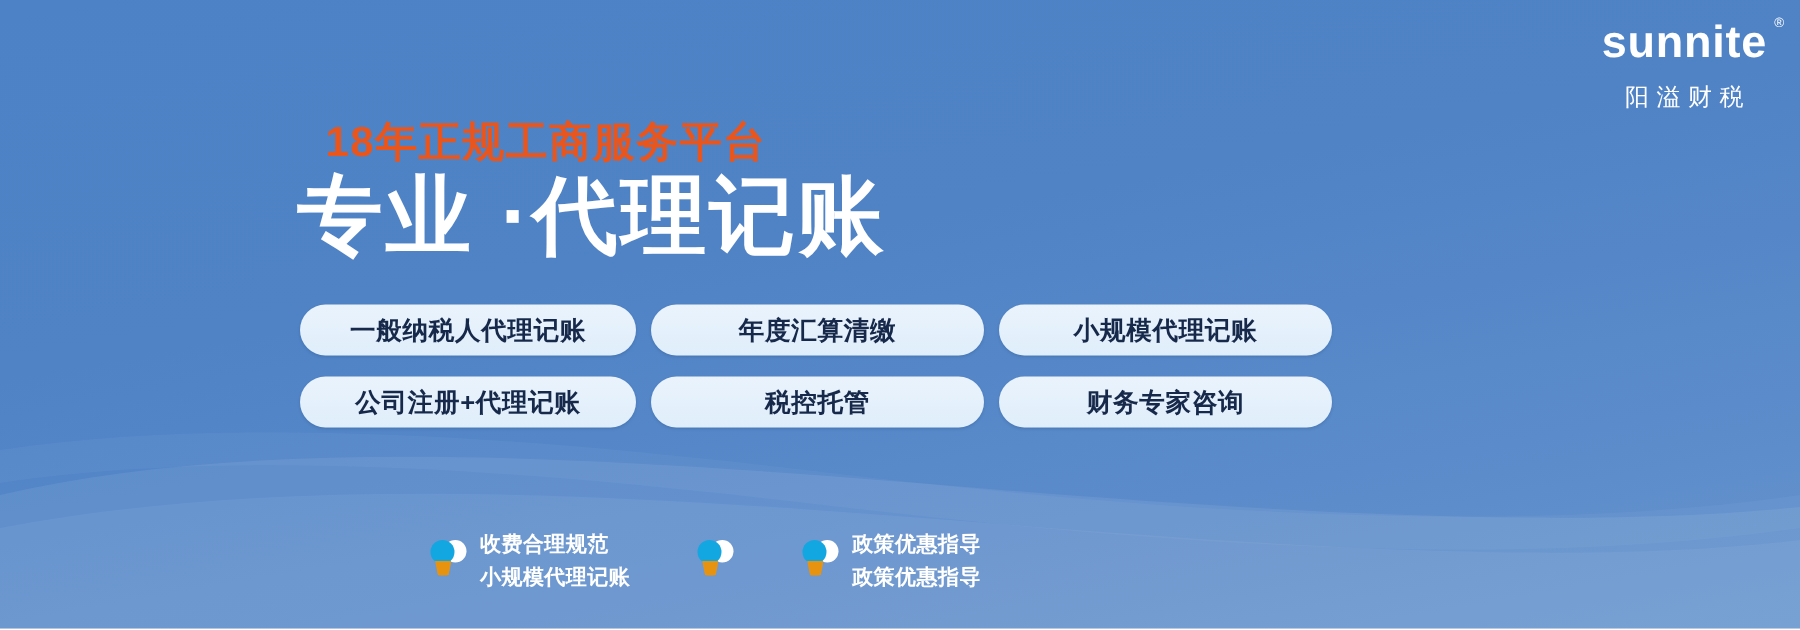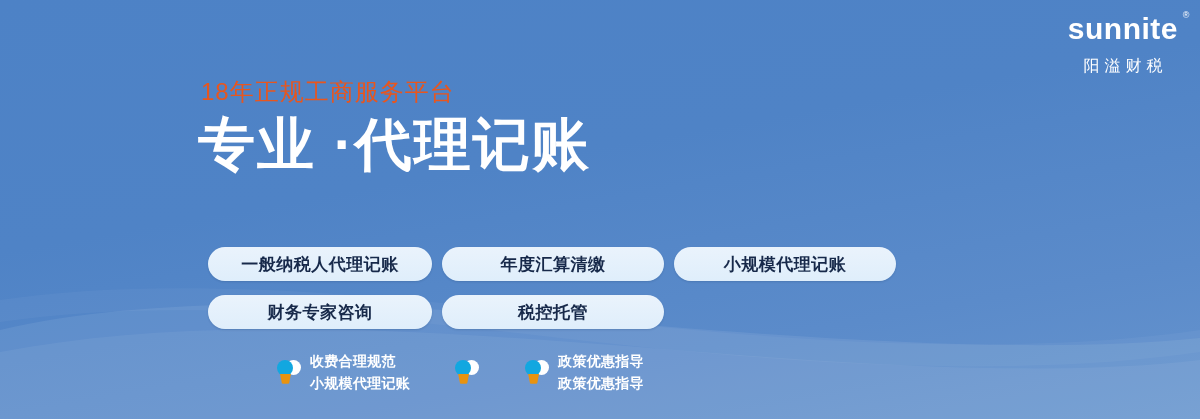--- a/index.html
+++ b/index.html
@@ -57,73 +57,71 @@
     margin-top: 14px;
     font-size: 16px;
     letter-spacing: 5px;
     padding-left: 5px;
     color: #ffffff;
     font-weight: normal;
   }
   
   .kicker {
     position: absolute;
-    left: 201px;
+    left: 217px;
     top: 76px;
-    font-size: 24px;
-    font-weight: normal;
+    font-size: 28px;
+    font-weight: bold;
     color: #e8561e;
     letter-spacing: 1px;
     white-space: nowrap;
   }
   .headline {
     position: absolute;
     left: 198px;
     top: 112px;
     font-size: 57px;
     font-weight: bold;
     color: #ffffff;
     letter-spacing: 2px;
     white-space: nowrap;
     line-height: 1.15;
     text-align: center;
   }
   
   .pill-grid {
     position: absolute;
-    left: 208px;
+    left: 200px;
     top: 203px;
     display: grid;
     grid-template-columns: 224px 222px 222px;
     grid-auto-rows: 34px;
     column-gap: 10px;
     row-gap: 14px;
-    margin-top: 44px;
   }
   .pill {
     border-radius: 17px;
     background: linear-gradient(180deg, #eaf3fc 0%, #dfeefb 100%);
     color: #17294a;
     font-size: 17px;
     font-weight: bold;
     display: flex;
     align-items: center;
     justify-content: center;
     box-shadow: 0 1px 2px rgba(20,50,90,0.18);
     white-space: nowrap;
     letter-spacing: 0.5px;
   }
   
   .features {
     position: absolute;
-    left: 276px;
+    left: 286px;
     top: 352px;
     display: flex;
     gap: 44px;
-    font-family: Liberation Mono, monospace;
   }
   .feature {
     display: flex;
     align-items: center;
     gap: 8px;
   }
   .feature-icon {
     position: relative;
     width: 26px;
     height: 32px;
@@ -187,22 +185,23 @@
     <div class="logo-sub">阳溢财税</div>
   </div>
 
   <div class="kicker">18年正规工商服务平台</div>
   <div class="headline">专业 ·代理记账</div>
 
   <div class="pill-grid">
     <div class="pill">一般纳税人代理记账</div>
     <div class="pill">年度汇算清缴</div>
     <div class="pill">小规模代理记账</div>
+    <div class="pill">公司注册+代理记账</div>
+    <div class="pill">税控托管</div>
     <div class="pill">财务专家咨询</div>
-    <div class="pill">税控托管</div>
   </div>
 
   <div class="features">
 
     <div class="feature">
       <div class="feature-icon">
         <span class="bulb-white"></span>
         <span class="bulb-cyan"></span>
         <span class="bulb-base"></span>
       </div>

